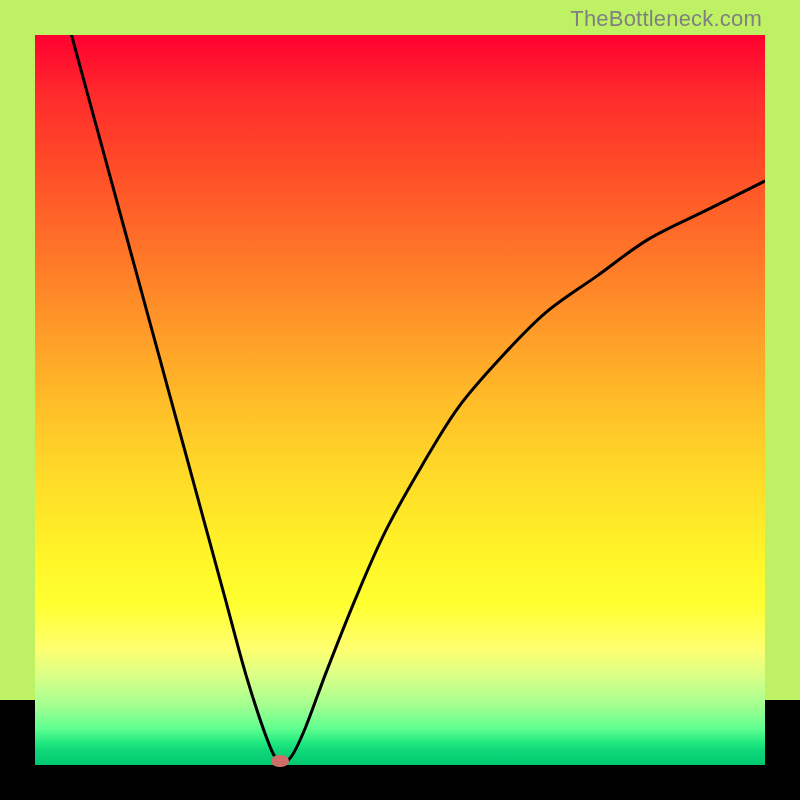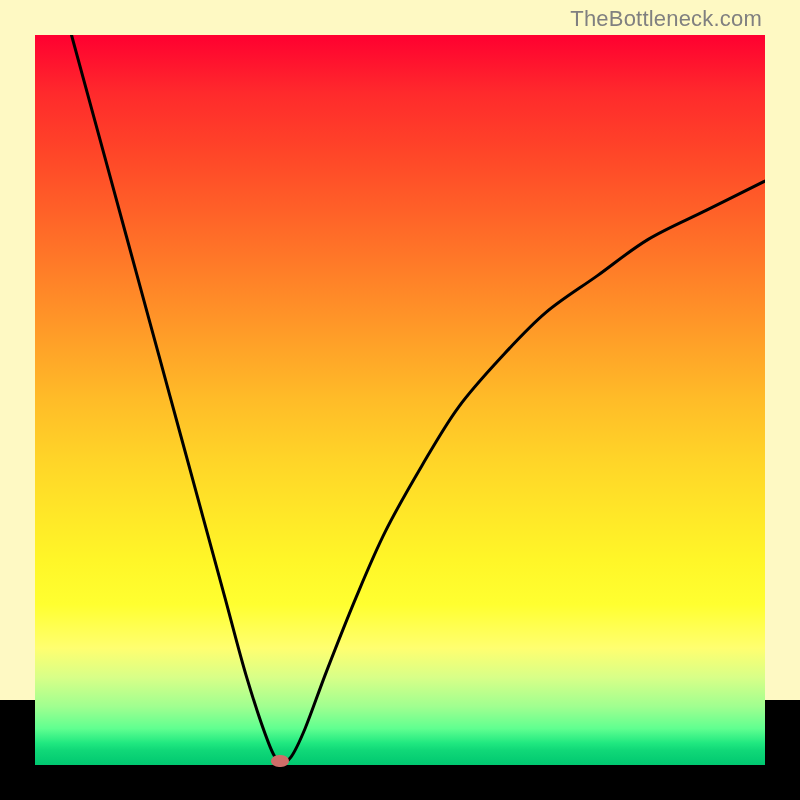--- a/index.html
+++ b/index.html
@@ -1,21 +1,21 @@
 <!DOCTYPE html>
 <html><head>
 <meta charset="utf-8">
 <style>
   * { margin: 0; padding: 0; box-sizing: border-box; }
   html, body { width: 800px; height: 800px; overflow: hidden; background: #000; }
   .frame {
     position: relative;
     width: 800px;
     height: 700px;
-    background: #fef9c3;
+    background: #bef264;
   }
   .plot-area {
     position: absolute;
     left: 35px;
     top: 35px;
     width: 730px;
     height: 730px;
     background: linear-gradient(to bottom,
       #ff0030 0%,
       #ff2a2c 8%,

